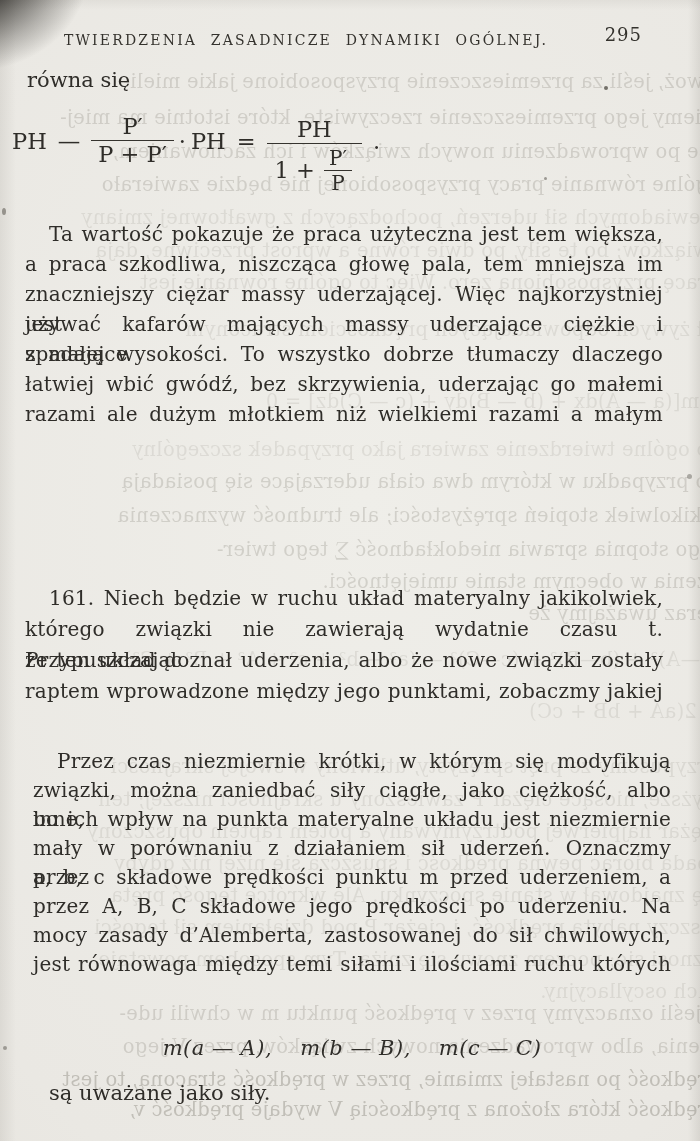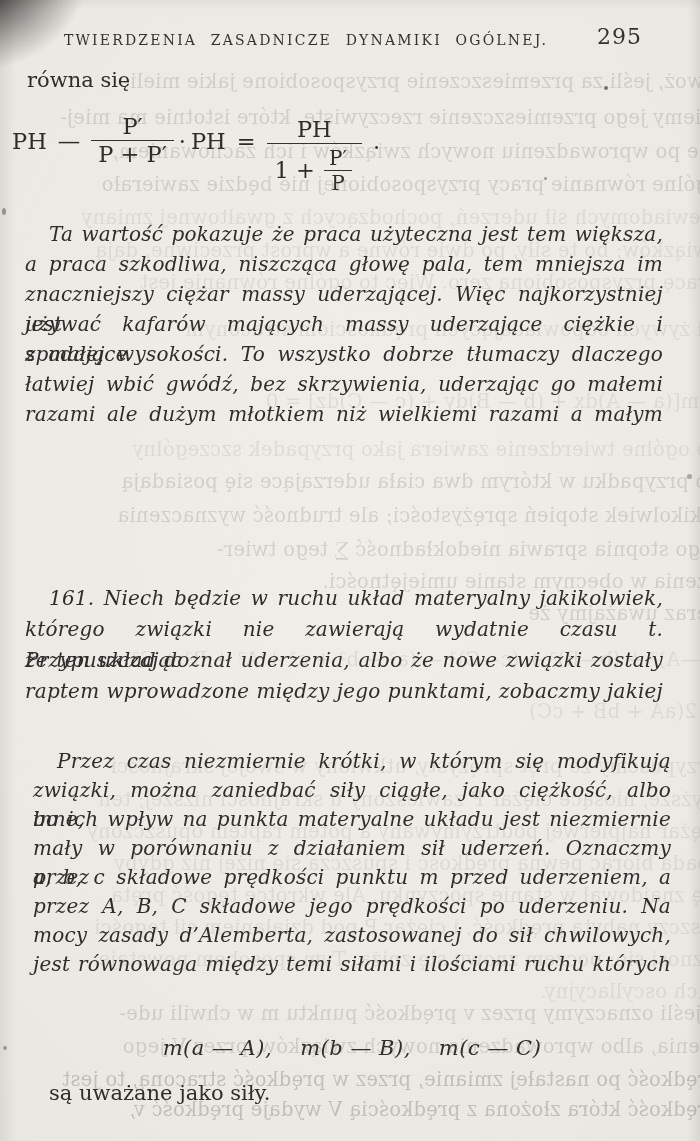--- a/index.html
+++ b/index.html
@@ -31,38 +31,38 @@
   .sp3{left:687px;top:474px;width:5px;height:5px;opacity:.4;}
   .sp4{left:3px;top:1046px;width:4px;height:4px;opacity:.45;}
   .sp5{left:544px;top:177px;width:3px;height:3px;opacity:.5;}
   
   .content{position:absolute;inset:0;}
   .running-head{position:absolute;top:30px;left:0;width:700px;text-align:center;}
   .rh-title{
     display:inline-block;transform:translateX(-44px);
     font-size:14px;letter-spacing:2.2px;word-spacing:7px;color:#34322d;
   }
-  .page-num{position:absolute;top:24px;right:58px;font-size:22px;letter-spacing:1px;color:#34322d;text-align:right;}
+  .page-num{position:absolute;top:24px;right:58px;font-size:18px;letter-spacing:1px;color:#34322d;text-align:right;}
   .lead-in{position:absolute;top:68px;left:27px;font-size:21px;}
   
   .formula{position:absolute;top:102px;left:0;width:700px;display:flex;}
   .f-row{display:inline-flex;align-items:center;gap:9px;font-size:22.5px;transform:translateX(12px);}
   .op{padding:0 2px;}
   .op.tight{padding:0;margin:0 -4px;}
   .frac{display:inline-flex;flex-direction:column;align-items:center;line-height:1.15;}
   .frac .num{padding:0 7px;}
   .frac .den{border-top:1.6px solid #35332e;padding:1px 7px 0 7px;}
   .den-row{display:inline-flex;align-items:center;gap:7px;border-top:1.6px solid #35332e;padding:3px 8px 0 8px;}
   .frac.small{font-size:20px;}
   .frac.small .den{border-top:1.4px solid #35332e;}
   .frac.rhs{transform:translateY(15px);}
   
   .para{position:absolute;left:25px;width:638px;font-size:20px;letter-spacing:.2px;}
   .para div{height:30px;line-height:30px;overflow:visible;}
-  .jlines div{text-align:justify;text-align-last:justify;font-style:italic;}
+  .jlines div{text-align:justify;text-align-last:justify;}
   .indent div:first-child{text-indent:24px;}
   .tail{white-space:nowrap;}
   .p1{top:219px;}
   .p2{top:583px;}
   .p2 div{height:31px;line-height:31px;}
   .p3{top:747px;margin-left:8px;}
   .p3 div{height:29px;line-height:29px;}
   
   .sect{position:absolute;top:491px;left:20px;width:660px;text-align:center;
         font-size:15px;letter-spacing:2.4px;word-spacing:4px;color:#34322d;line-height:33px;}

